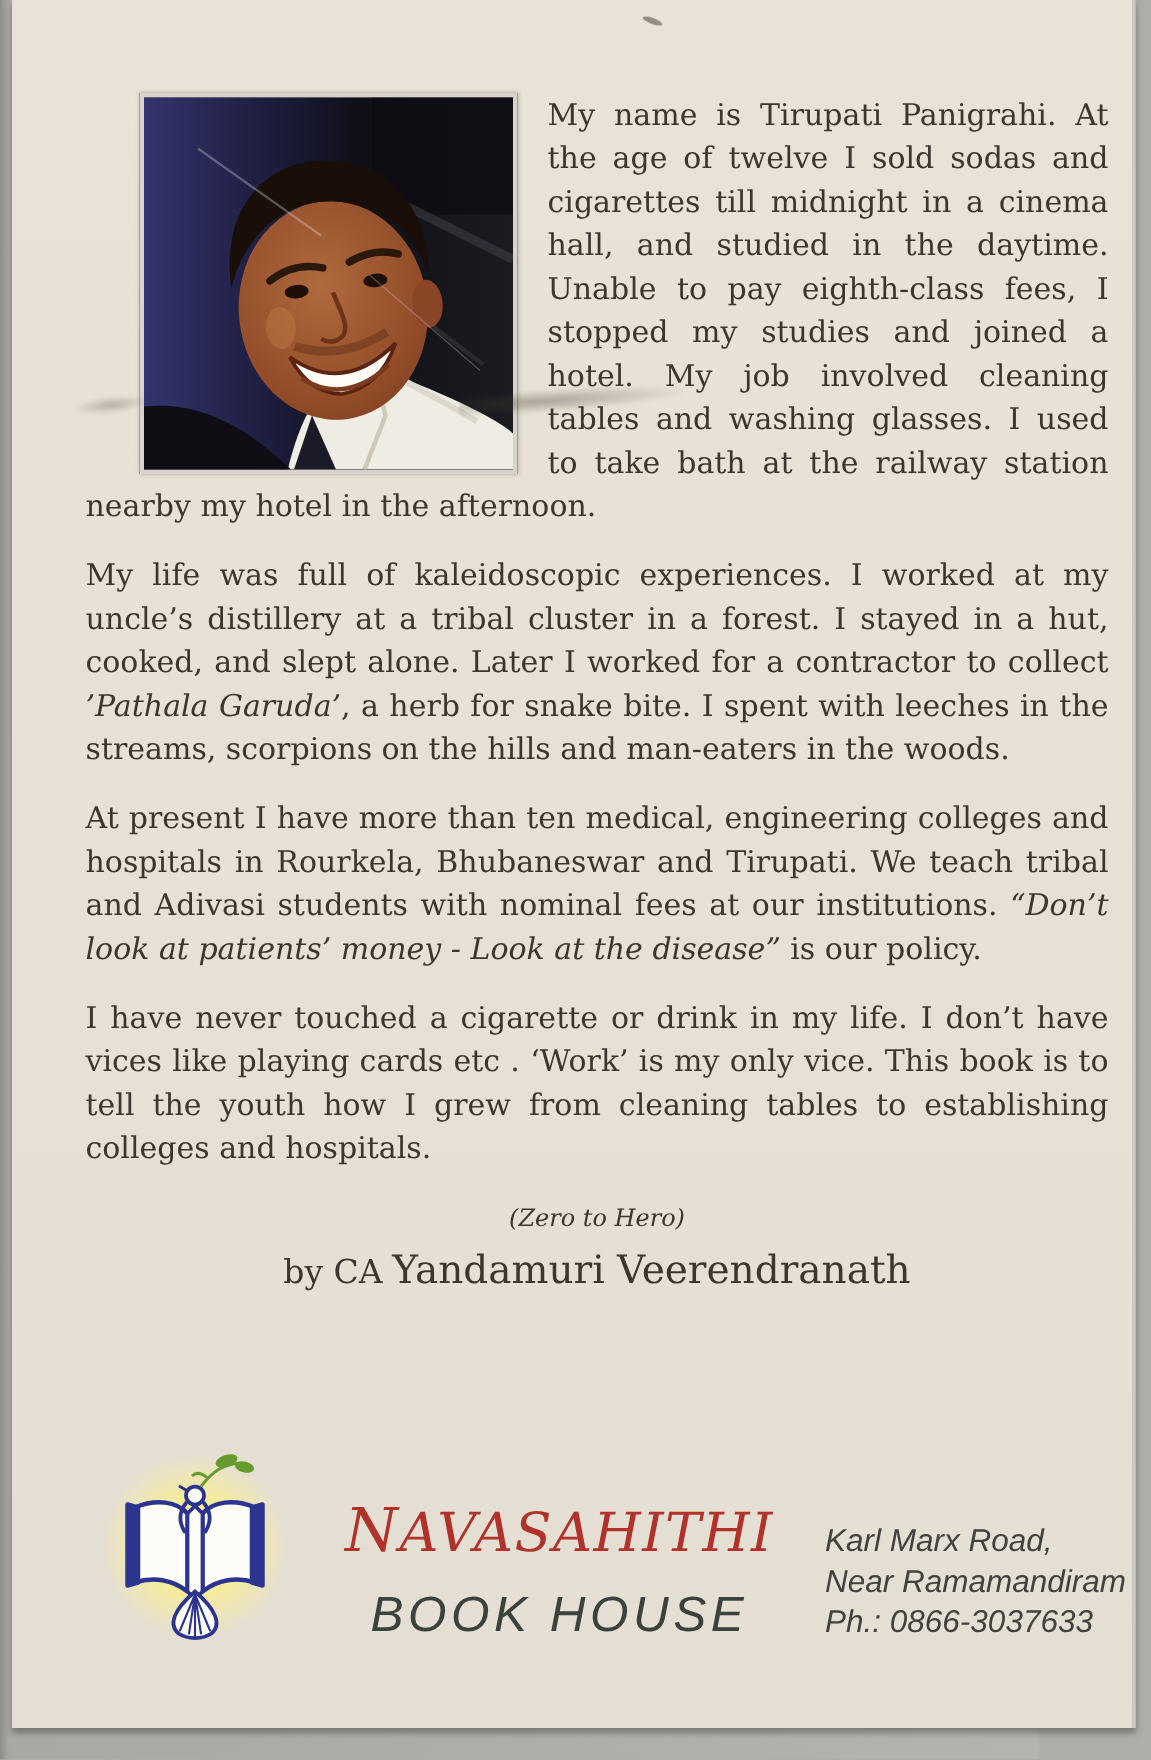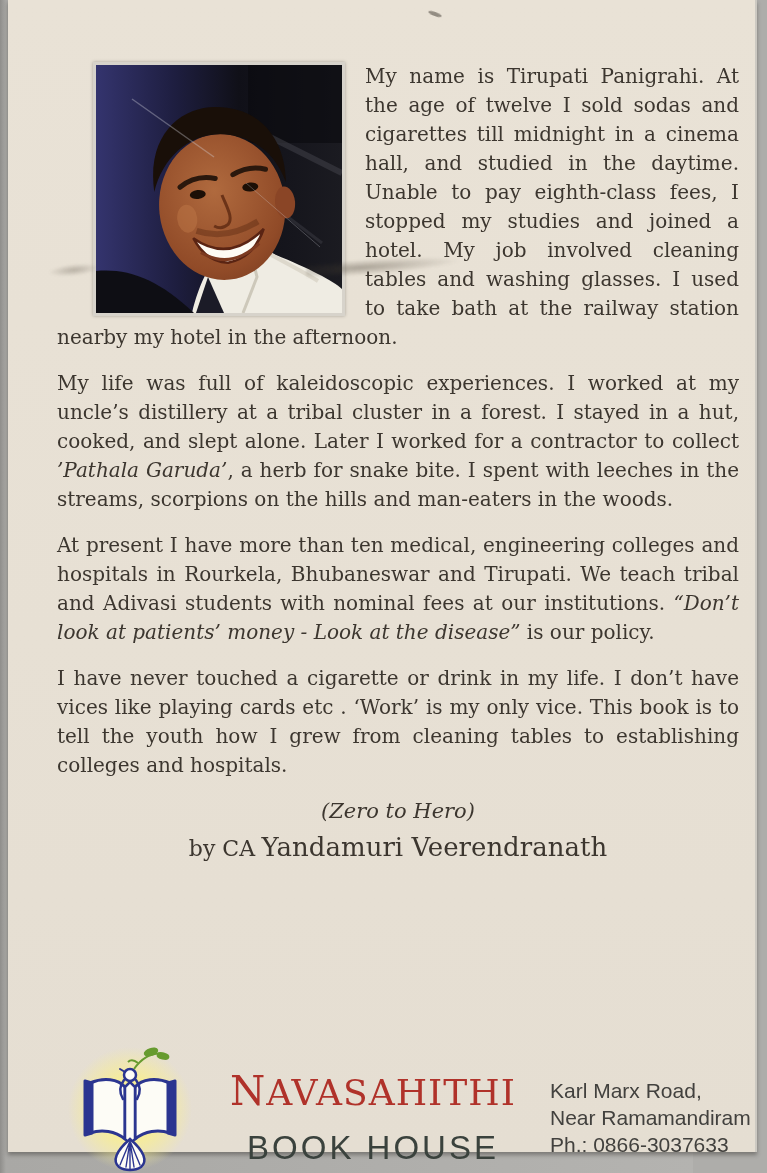--- a/index.html
+++ b/index.html
@@ -30,27 +30,27 @@
     width: 246px; height: 248px;
     border: 3px solid #d7d3cb;
     box-shadow: 0 0 3px rgba(50,48,44,.35);
     background: #15151d;
   }
   .photo-frame svg { display: block; }
   p.para { margin: 0 0 17px 0; }
   .ital { font-style: italic; }
   .title-block { clear: left; text-align: center; margin-top: 10px; color: var(--body-text, #3c362f); }
   .book-title { font-style: italic; font-weight: 700; font-size: 25px; line-height: 1.25; letter-spacing: 1px; }
-  .book-subtitle { font-style: italic; font-size: 21px; margin-top: 7px; }
+  .book-subtitle { font-style: italic; font-size: 16px; margin-top: 7px; }
   .byline { margin-top: 7px; }
   .by-prefix { font-size: 22px; }
   .author { font-size: 26px; }
   .footer {
-    position: absolute; left: 58px; top: 1041px;
-    width: 690px; display: flex; align-items: center;
+    position: absolute; left: 58px; top: 963px;
+    width: 690px; display: flex; align-items: flex-end; font-style: italic;
   }
   .logo { width: 132px; height: 132px; flex: 0 0 auto; }
   .logo svg { display: block; }
   .pub { flex: 0 0 auto; width: 330px; text-align: center; margin: 24px 4px 0 10px; }
   .pub-name {
     font-family: "DejaVu Serif", serif;
     font-size: 36px; line-height: 1.05;
     color: var(--publisher-red, #b0322a);
     letter-spacing: 1px; white-space: nowrap;
   }

